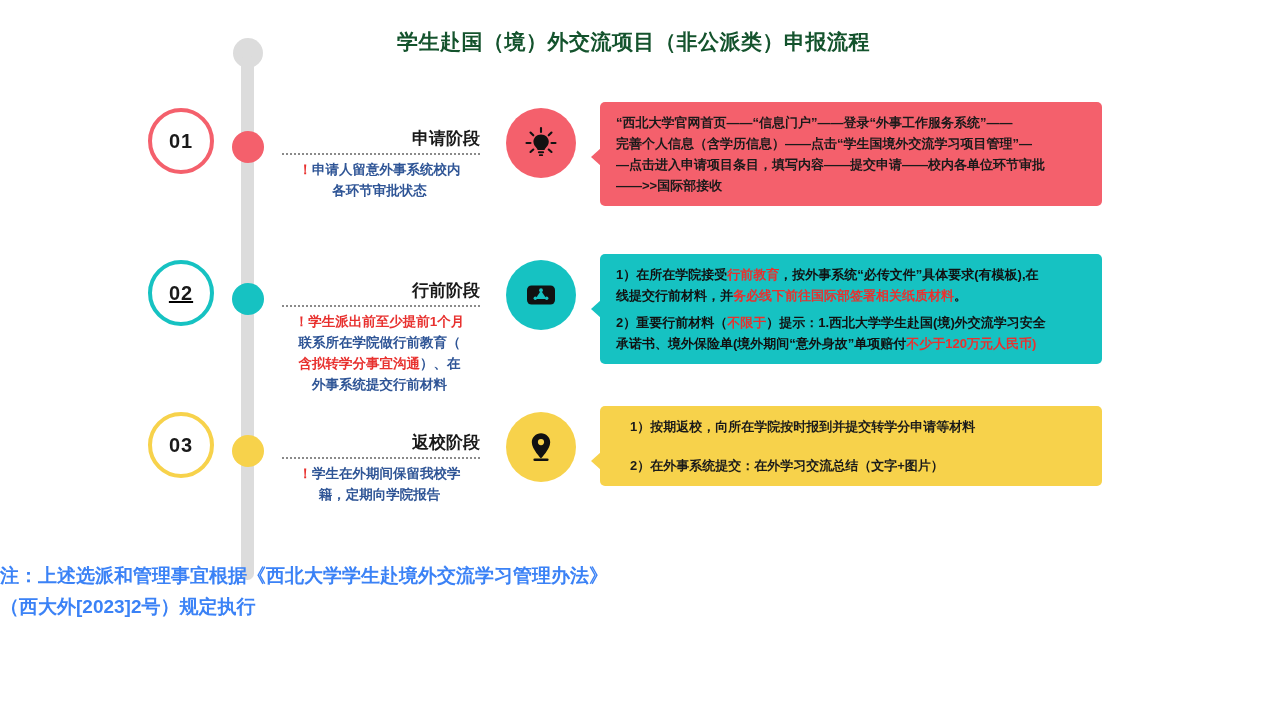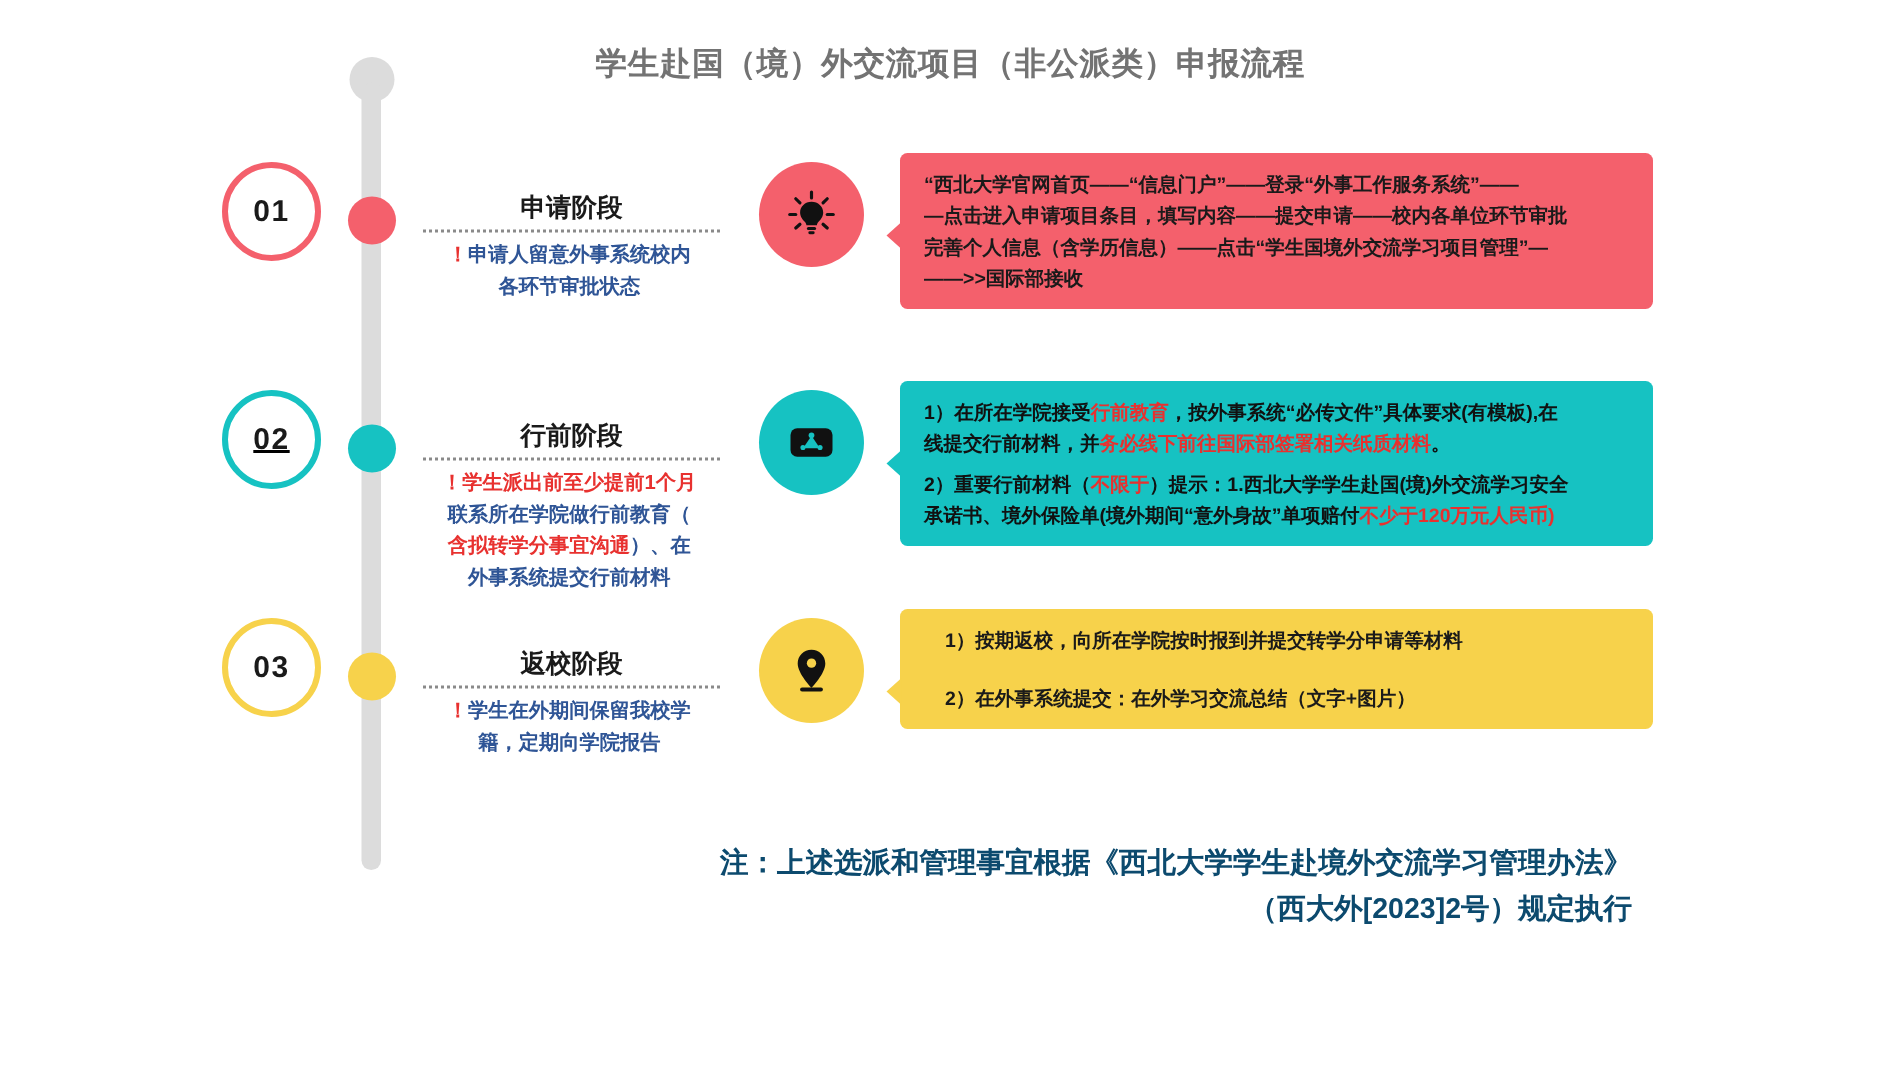--- a/index.html
+++ b/index.html
@@ -9,21 +9,21 @@
     font-family:"Liberation Sans","DejaVu Sans",sans-serif;
     overflow:hidden;
     position:relative;
   }
   .canvas{position:absolute;left:0;top:0;width:1267px;height:713px;}
 
   
   .page-title{
     position:absolute;left:0;top:28px;width:1267px;
     text-align:center;
-    font-size:21px;font-weight:bold;color:#737373;
+    font-size:21px;font-weight:bold;color:#14532d;
     letter-spacing:.5px;
   }
 
   
   .spine{
     position:absolute;left:241px;top:55px;
     width:13px;height:525px;
     background:#dcdcdc;border-radius:7px;
   }
   .spine-cap{
@@ -60,21 +60,21 @@
     width:32px;height:32px;border-radius:50%;
   }
   .dot-red{background:#f4606c;}
   .dot-cyan{background:#16c2c2;}
   .dot-yellow{background:#f7d24b;}
 
   
   .stage-head{position:absolute;left:282px;top:20px;width:198px;}
   .stage-head .st-title{
     font-size:17px;font-weight:bold;color:#1a1a1a;
-    text-align:center;line-height:1.3;
+    text-align:right;line-height:1.3;
   }
   .stage-head .st-rule{
     margin-top:3px;
     border-bottom:2px dotted #8a8a8a;
     width:100%;height:0;
   }
   .stage-note{
     position:absolute;left:272px;top:52px;width:215px;
     text-align:center;
     font-size:13.5px;font-weight:bold;line-height:1.55;
@@ -120,23 +120,23 @@
   .bubble .line{display:block;}
   .em-red{color:#e8312f;}
   .bub-yellow .para{margin:0 0 18px 0;padding-left:14px;}
   .bub-yellow .para:last-child{margin-bottom:0;}
   .bub-cyan .para{margin:0 0 6px 0;}
   .bub-cyan .para:last-child{margin-bottom:0;}
 
   
   .footer{
     position:absolute;left:0;top:560px;width:1088px;
-    text-align:right;
+    text-align:left;
     font-size:19px;font-weight:bold;line-height:1.65;
-    color:#0c4a6e;
+    color:#3b82f6;
   }
 </style>
 </head>
 <body>
 
 <div class="canvas">
 
   <div class="page-title">学生赴国（境）外交流项目（非公派类）申报流程</div>
 
   <div class="spine-cap"></div>
@@ -175,22 +175,22 @@
           <path d="M17 8.5c-4.3 0-7.6 3.2-7.6 7.2 0 3 1.9 4.9 3.1 6.2.7.8 1 1.4 1.1 2.2h7c.1-.8.4-1.4 1.1-2.2 1.2-1.3 3.1-3.2 3.1-6.2 0-4-3.4-7.2-7.8-7.2z" fill="#111"></path>
           <rect x="13.9" y="25.3" width="6.2" height="2" rx="1" fill="#111"></rect>
           <rect x="14.9" y="28.2" width="4.2" height="1.9" rx=".95" fill="#111"></rect>
         </svg>
       </span>
     </div>
 
     <div class="bubble bub-red">
       <span class="txt">
         <span class="line">“西北大学官网首页——“信息门户”——登录“外事工作服务系统”——</span>
+        <span class="line">完善个人信息（含学历信息）——点击“学生国境外交流学习项目管理”—</span>
         <span class="line">—点击进入申请项目条目，填写内容——提交申请——校内各单位环节审批</span>
-        <span class="line">完善个人信息（含学历信息）——点击“学生国境外交流学习项目管理”—</span>
         <span class="line">——&gt;&gt;国际部接收</span>
       </span>
     </div>
   </div>
 
   <div class="stage stage-02">
 
     <div class="ring ring-cyan">
       <span>02</span>
     </div>

